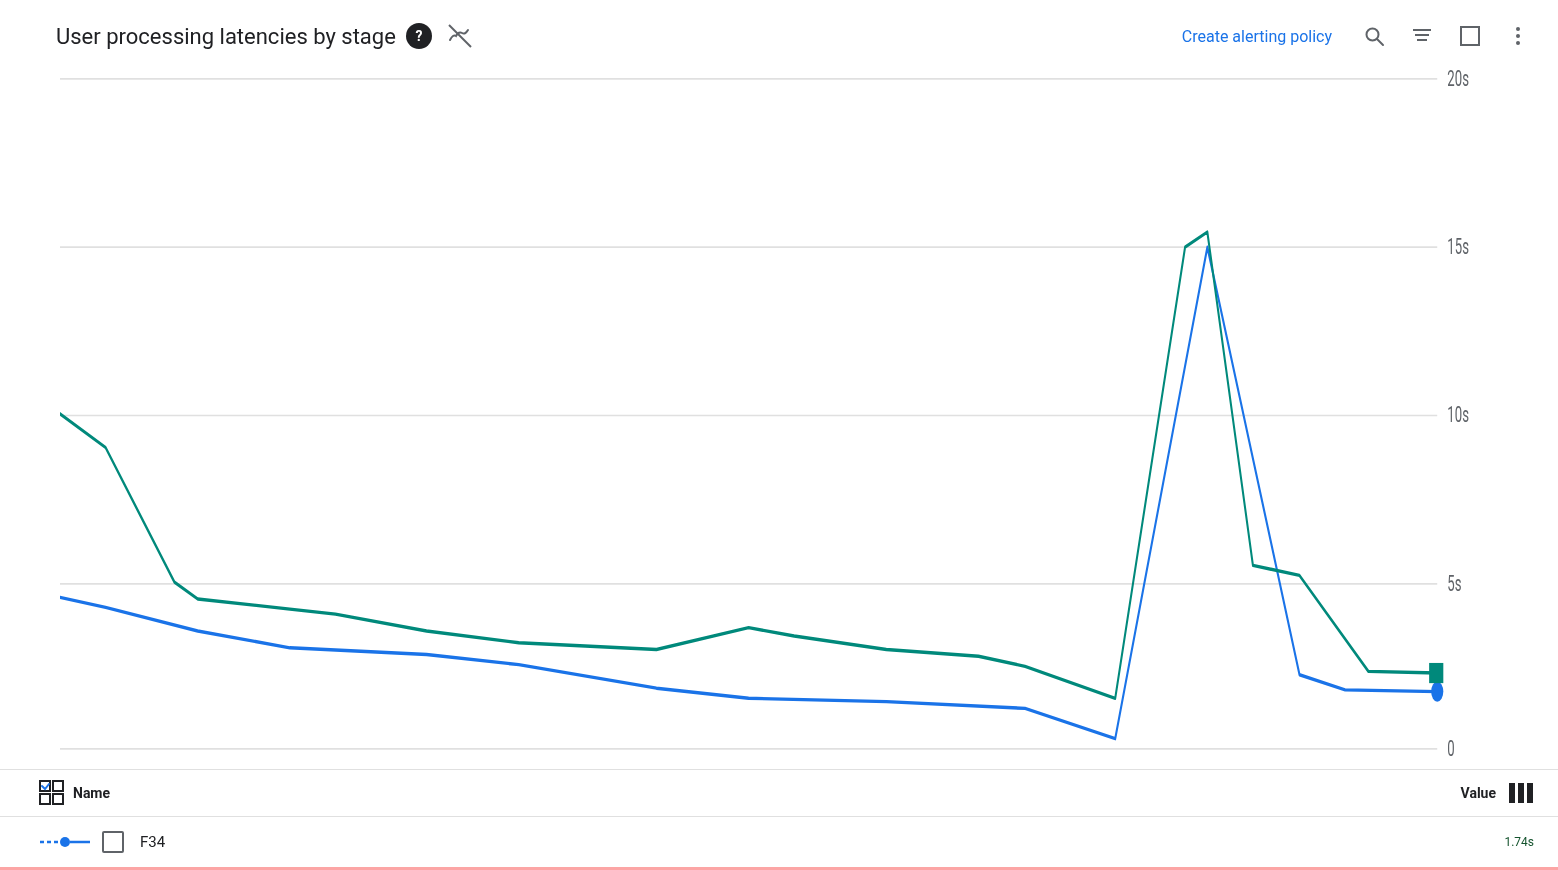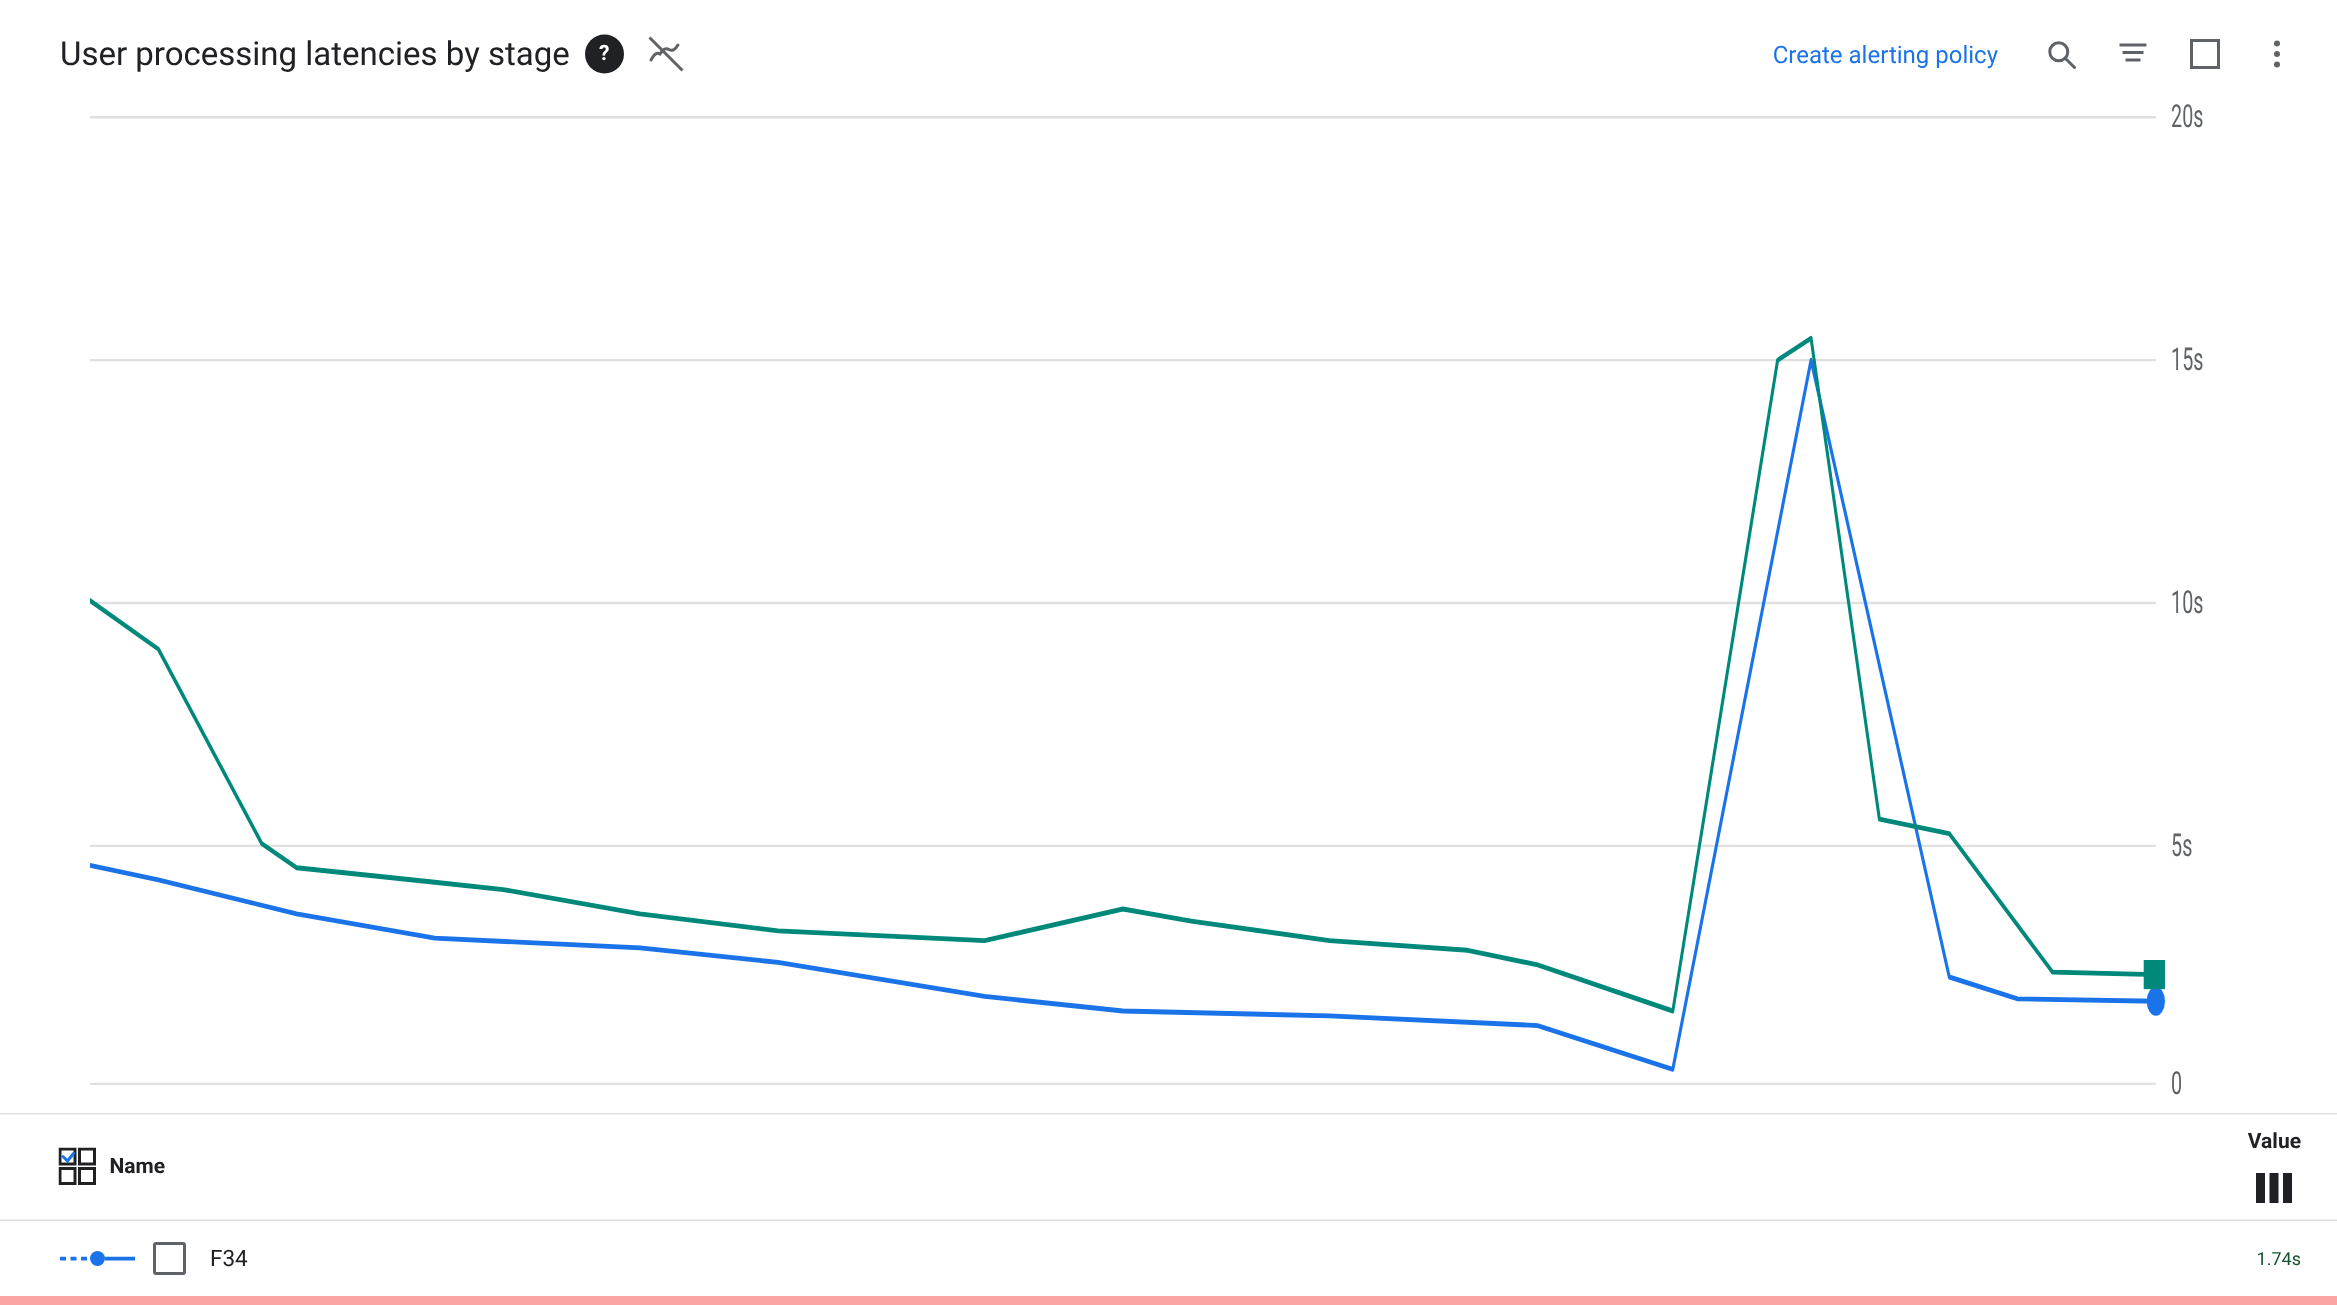--- a/index.html
+++ b/index.html
@@ -17,21 +17,21 @@
       height: 870px;
       display: flex;
       flex-direction: column;
       padding: 0;
     }
 
     
     .chart-header {
       display: flex;
       align-items: center;
-      padding: 20px 24px 10px 40px;
+      padding: 20px 24px 10px 56px;
       gap: 10px;
       flex-shrink: 0;
     }
 
     .chart-title {
       font-size: 22px;
       font-weight: 400;
       color: #202124;
       letter-spacing: 0;
     }
@@ -141,28 +141,27 @@
     }
 
     .legend-header-value {
       margin-left: auto;
       display: flex;
       align-items: center;
       gap: 12px;
       font-size: 14px;
       font-weight: 700;
       color: #202124;
-      flex-direction: column;
     }
 
     .legend-row {
       display: flex;
       align-items: center;
       padding: 14px 24px 14px 40px;
-      border-bottom: 6px solid #fca5a5;
+      border-bottom: 3px solid #fca5a5;
       gap: 12px;
     }
 
     .legend-line-dot {
       display: flex;
       align-items: center;
       gap: 0;
       flex-shrink: 0;
     }
 

